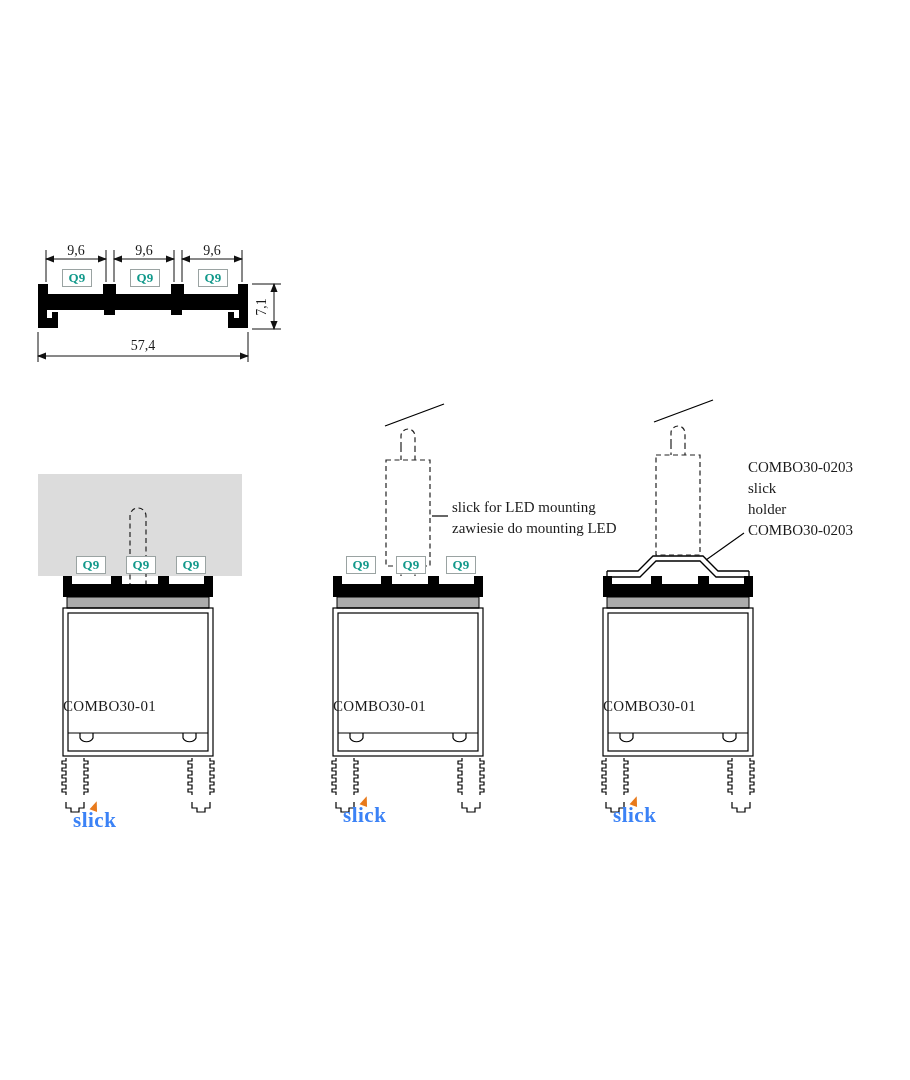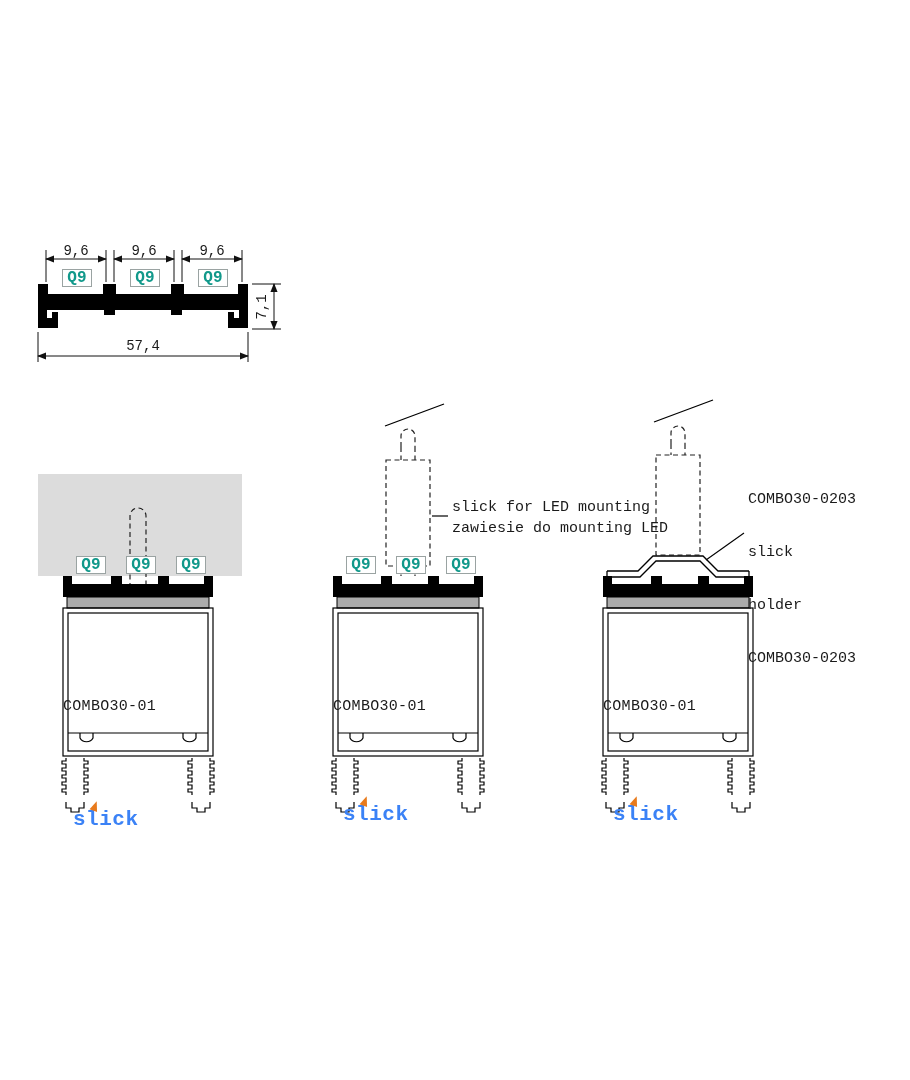--- a/index.html
+++ b/index.html
@@ -1,41 +1,41 @@
 <!DOCTYPE html>
 <html><head>
 <meta charset="utf-8">
 <style>
   html,body { margin:0; padding:0; background:#fff; }
   .canvas {
     position:relative; width:910px; height:1080px; background:#ffffff;
-    font-family:Liberation Mono, monospace; overflow:hidden;
+    font-family:Liberation Serif, serif; overflow:hidden;
   }
   svg.art { position:absolute; left:0; top:0; }
   .dash { stroke:#222; stroke-width:1.2; fill:none; stroke-dasharray:5 3.5; }
 
   .q9 {
     position:absolute; width:28px; height:16px; box-sizing:content-box;
     border:1px solid #9aa3a2; background:#fff;
-    color:#12998b; font-size:16px; font-weight:bold;
+    color:#12998b; font-size:13px; font-weight:bold;
     text-align:center; line-height:16px; letter-spacing:0.2px;
   }
   .dim {
     position:absolute; font-size:14px; color:#1a1a1a; text-align:center;
   }
   .dim-vert {
     transform: translate(-50%,-50%) rotate(-90deg);
     white-space:nowrap;
   }
   .combo {
     position:absolute; width:150px; text-align:left;
     font-size:15px; color:#1a1a1a; letter-spacing:0.3px;
   }
   .note { position:absolute; font-size:15px; color:#1a1a1a; white-space:nowrap; }
-  .holder-note div { line-height:21px;margin-top:32px; }
+  .holder-note div { line-height:21px; }
   .slick {
     position:absolute; font-size:21px; font-weight:bold; color:#3b82f6;
     letter-spacing:0.5px;
   }
   .slick .mark {
     position:absolute; left:18px; top:-7px; width:0; height:0;
     border-left:4px solid transparent; border-right:4px solid transparent;
     border-bottom:10px solid #e87a1c; transform:rotate(20deg);
   }
 </style>

